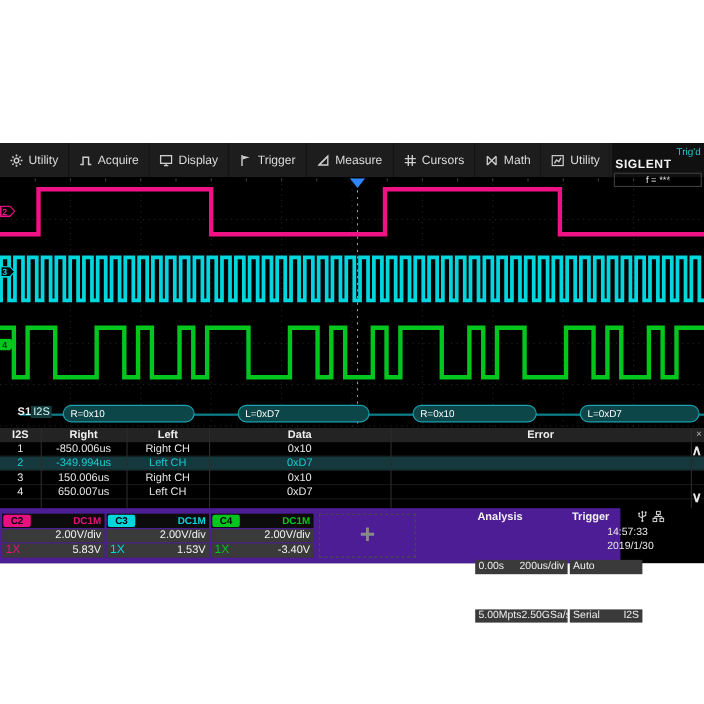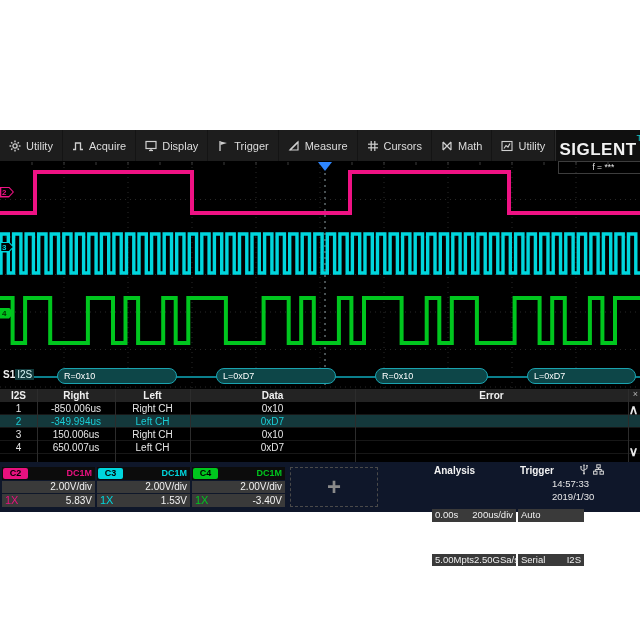--- a/index.html
+++ b/index.html
@@ -17,21 +17,21 @@
   .menu-item{
     display:flex;align-items:center;gap:5px;padding:0 9px;color:#dcdcdc;
     font-size:11px;border-right:1px solid #141414;cursor:default;white-space:nowrap;
   }
   .menu-item .mi-icon{display:flex;align-items:center;color:#cfcfcf;}
   .brand-block{
     width:94px;display:flex;flex-direction:column;justify-content:center;
     background:#101010;border-left:1px solid #2a2a2a;
   }
   .brand-top{display:flex;align-items:center;justify-content:space-between;padding:1px 3px 0 3px;}
-  .brand-name{color:#f2f2f2;font-weight:bold;font-size:17px;letter-spacing:.5px;margin-top:24px;}
+  .brand-name{color:#f2f2f2;font-weight:bold;font-size:11px;letter-spacing:.5px;margin-top:24px;}
   .trig-status{color:#17c9cf;font-size:9px;}
   .freq-box{
     margin:1px 2px 2px 2px;border:1px solid #3d3d3d;color:#e8e8e8;font-size:8.5px;
     text-align:center;padding:0 0 1px 0;
   }
 
   
   .wavearea{position:absolute;left:0;top:32px;width:640px;height:229px;}
   .ch-marker{
     position:absolute;left:0;width:14px;height:11px;font-size:8px;font-weight:bold;
@@ -39,41 +39,41 @@
   }
   .ch-marker .inner{
     position:absolute;inset:1.3px;background:#000;
     clip-path:polygon(0 0,64% 0,100% 50%,64% 100%,0 100%);
   }
   .ch-marker span{position:absolute;left:2px;top:1px;line-height:9px;}
 
   
   .busrow{position:absolute;left:0;top:233px;width:640px;height:26px;}
   .busline{position:absolute;left:18px;right:0;top:12.5px;height:2px;background:#0b7f8c;}
-  .bus-label{position:absolute;left:3px;top:6px;font-size:10px;color:#f0f0f0;font-weight:bold;}
+  .bus-label{position:absolute;left:16px;top:6px;font-size:10px;color:#f0f0f0;font-weight:bold;}
   .bus-proto{color:#d8f6f6;background:#123b3d;padding:0 2px;font-weight:normal;}
   .bus-seg{
     position:absolute;top:5px;height:16px;background:#0d4648;border:1.5px solid #1aa3b0;
     border-radius:8px;box-sizing:border-box;color:#fff;font-size:9px;
     display:flex;align-items:center;padding-left:6px;
   }
 
   
   .dtable{position:absolute;left:0;top:259px;width:640px;height:73px;background:#000;font-size:10px;}
   .dt-header{display:flex;height:13px;background:#232323;color:#f0f0f0;font-weight:bold;}
   .dt-row{display:flex;height:12px;color:#e6e6e6;border-bottom:1px solid #171717;}
   .dt-row.selected{background:#14383b;color:#19ccd4;}
   .dt-cell{display:flex;align-items:center;justify-content:center;overflow:hidden;}
   .dt-vline{position:absolute;top:0;width:1px;height:73px;background:#2c2c2c;}
   .dt-close{position:absolute;right:2px;top:0px;color:#b5b5b5;font-size:9px;line-height:10px;}
   .dt-up,.dt-down{position:absolute;right:0px;width:13px;text-align:center;color:#e8e8e8;font-size:13px;font-weight:bold;line-height:14px;}
   .dt-up{top:14px;} .dt-down{top:56px;}
 
   
-  .bottombar{position:absolute;left:0;top:332px;width:640px;height:50px;background:#0f172a;}
+  .bottombar{position:absolute;left:0;top:332px;width:564px;height:50px;background:#4c1d95;}
   .chbox{position:absolute;top:5px;width:93px;height:40px;display:flex;flex-direction:column;gap:1px;}
   .chbox .r1{height:12.5px;background:#0c0c0c;display:flex;align-items:center;justify-content:space-between;padding:0 3px 0 1px;}
   .chbox .badge{width:25px;height:11px;border-radius:2px;color:#000;font-size:9px;font-weight:bold;text-align:center;line-height:11px;}
   .chbox .coup{font-size:9px;font-weight:bold;}
   .chbox .r2{height:12.5px;background:#3a3a3a;color:#f2f2f2;text-align:right;font-size:10px;line-height:12.5px;padding-right:3px;}
   .chbox .r3{height:12.5px;background:#3a3a3a;display:flex;align-items:center;justify-content:space-between;padding:0 3px;}
   .chbox .probe{font-size:11px;}
   .chbox .off{color:#f2f2f2;font-size:10px;}
   .addbox{
     position:absolute;left:290px;top:5px;width:86px;height:38px;border:1px dashed #4a4a4a;

